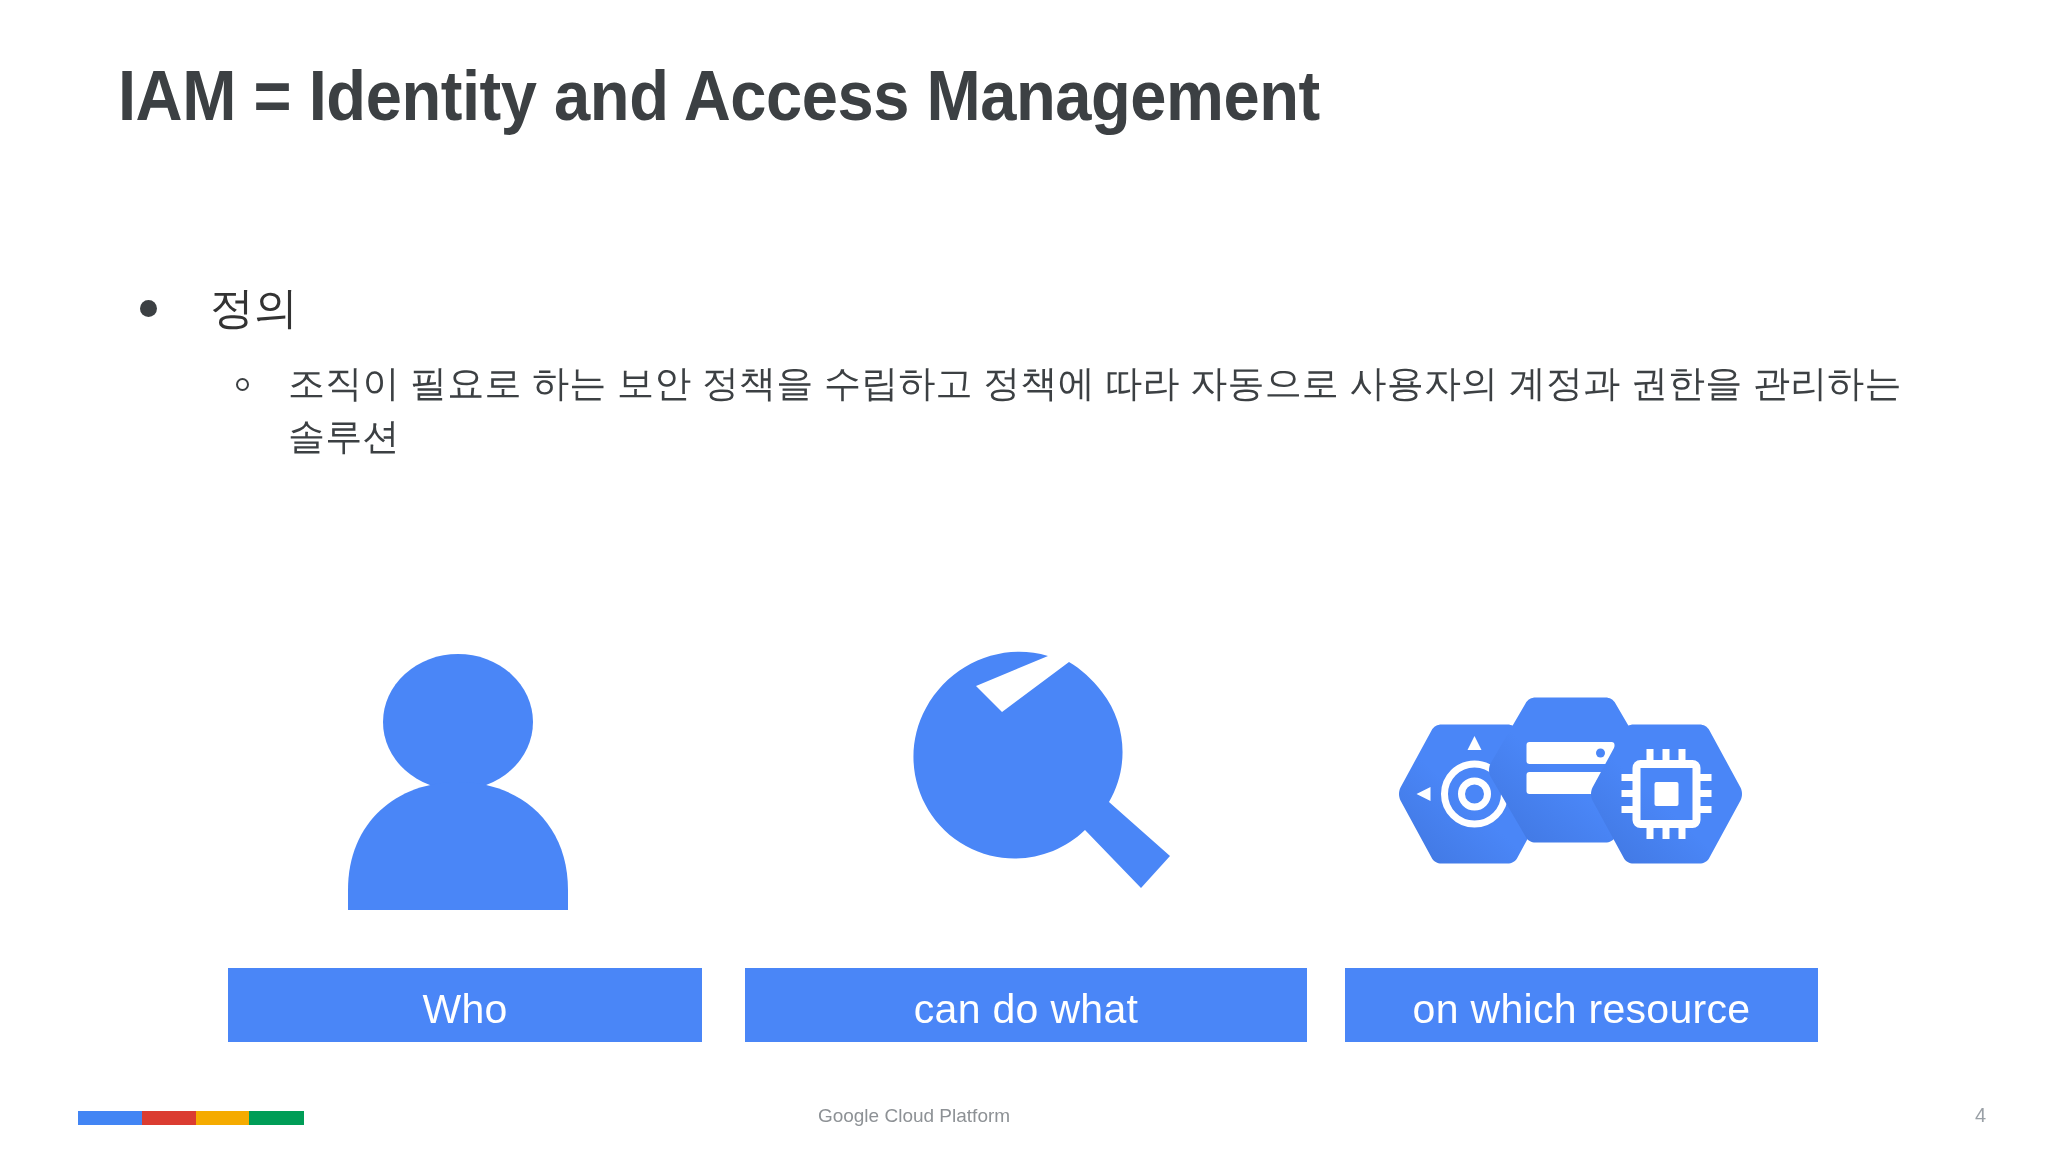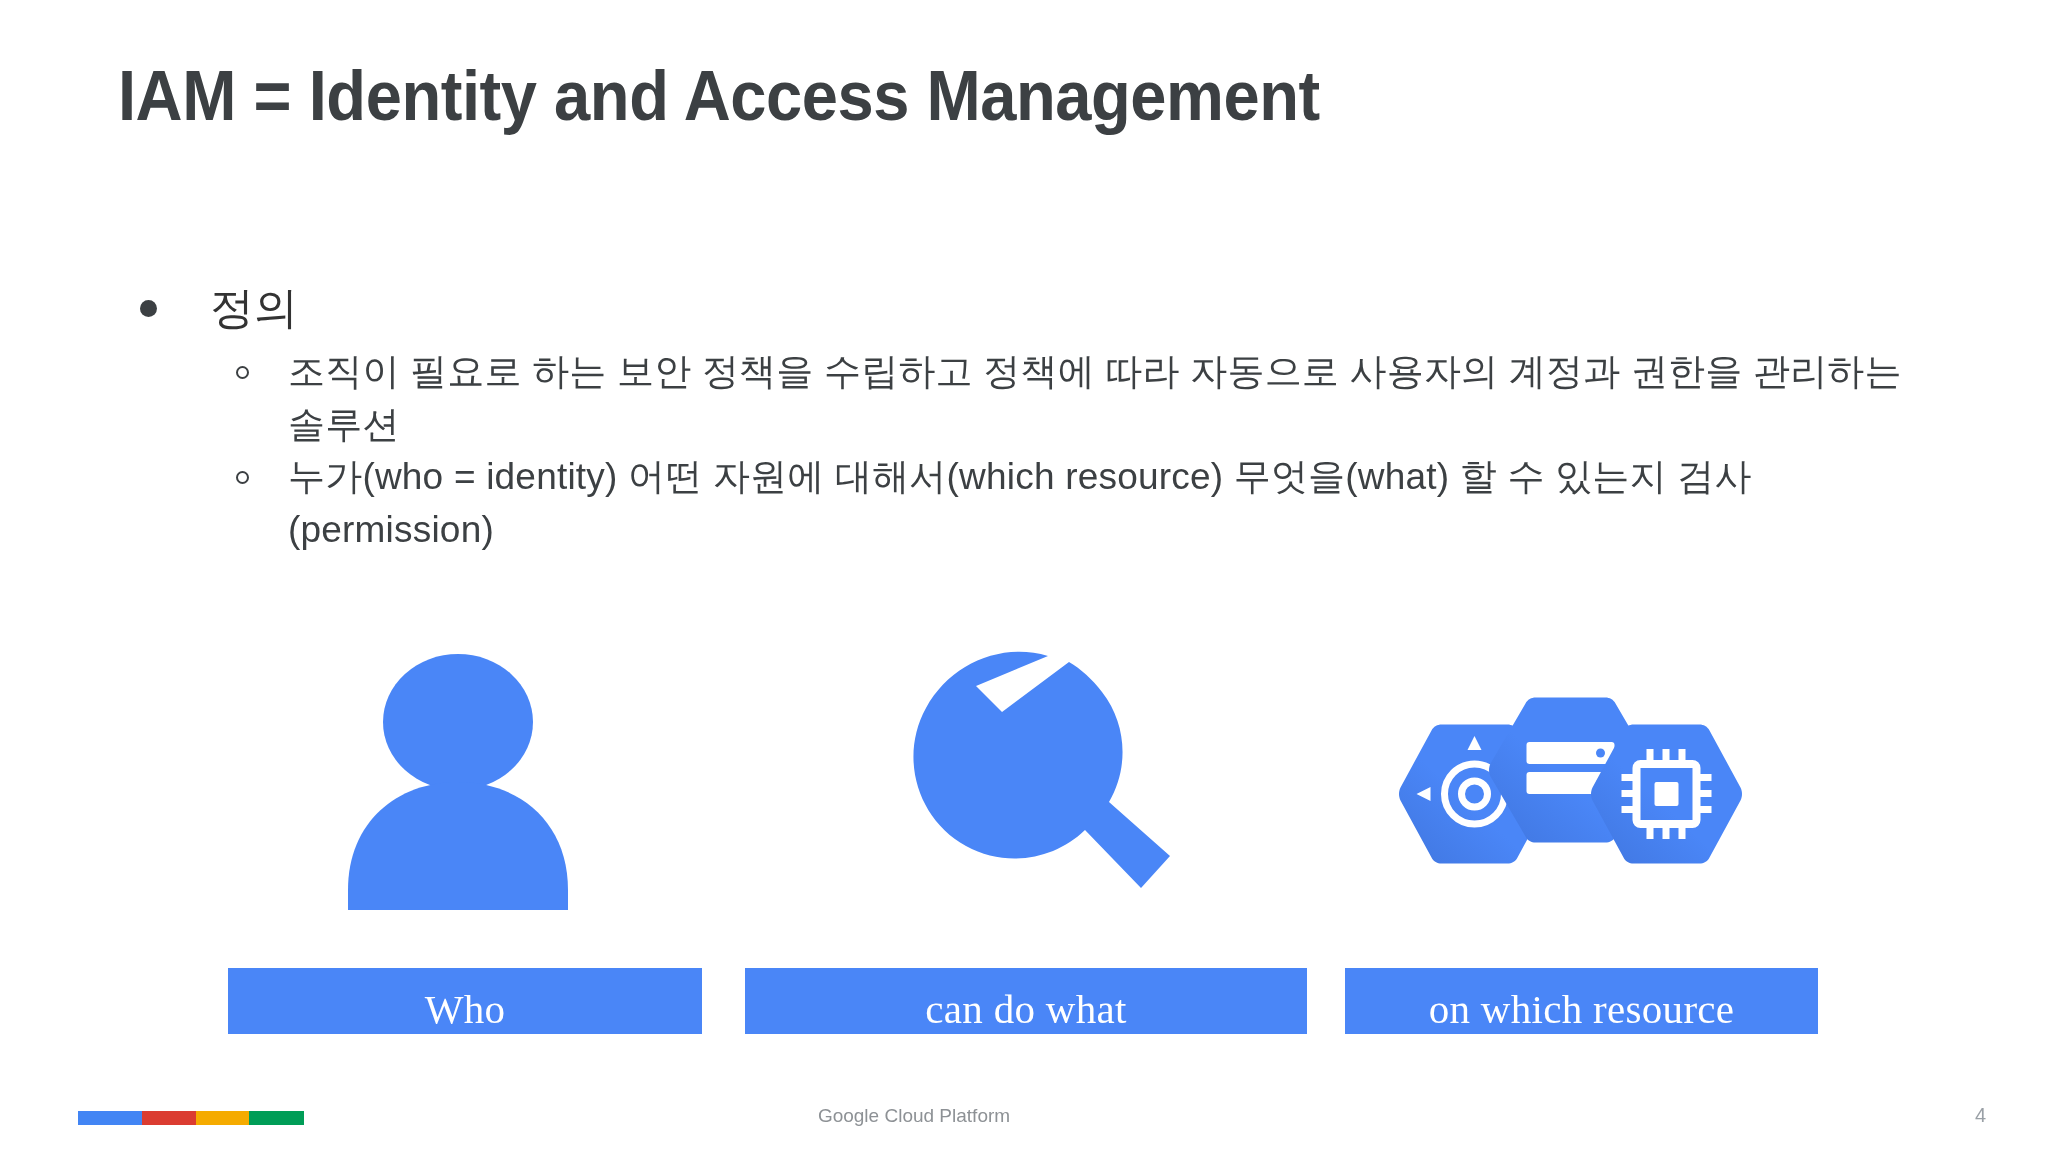--- a/index.html
+++ b/index.html
@@ -41,21 +41,21 @@
     width: 1830px;
     color: #3c4043;
   }
 
   .bullet-l1 {
     position: relative;
     padding-left: 92px;
     font-size: 44px;
     line-height: 1.28;
     color: #333333;
-    margin-bottom: 10px;
+    margin-bottom: 22px;
   }
   .bullet-l1 > .marker {
     position: absolute;
     left: 22px;
     top: 20px;
     width: 17px;
     height: 17px;
     border-radius: 50%;
     background: #3c4043;
   }
@@ -101,27 +101,27 @@
   #label-row {
     position: absolute;
     top: 968px;
     left: 0;
     width: 2048px;
     height: 82px;
   }
   .label-box {
     position: absolute;
     top: 0;
-    height: 66px;
+    height: 74px;
     background: #4a86f7;
     color: #ffffff;
     font-size: 41px;
     line-height: 82px;
     text-align: center;
-    font-family: Liberation Serif, serif;
+    font-family: Liberation Sans, sans-serif;
     letter-spacing: 0.3px;
   }
   #label-who      { left: 228px;  width: 474px; }
   #label-what     { left: 745px;  width: 562px; }
   #label-resource { left: 1345px; width: 473px; }
 
   
   #footer-bar {
     position: absolute;
     left: 78px;
@@ -166,24 +166,20 @@
   <div class="bullet-l1">
     <span class="marker"></span>
     <span>정의</span>
   </div>
 
   <div class="bullet-l2">
     <span class="marker"></span>
     <span>조직이 필요로 하는 보안 정책을 수립하고 정책에 따라 자동으로 사용자의 계정과 권한을 관리하는 솔루션</span>
   </div>
 
-  <div class="bullet-l2">
-    <span class="marker"></span>
-    <span>누가(who = identity) 어떤 자원에 대해서(which resource) 무엇을(what) 할 수  있는지 검사 (permission)</span>
-  </div>
 
 </div>
 
 <div id="icon-row">
 
   <div class="icon-cell" id="icon-person">
     <svg width="240" height="260" viewBox="0 0 240 260" aria-hidden="true">
       <ellipse cx="120" cy="72" rx="75" ry="68" fill="#4a86f7"></ellipse>
       <path d="M10 260 L10 240 C10 172 59 132 120 132 C181 132 230 172 230 240 L230 260 Z" fill="#4a86f7"></path>
     </svg>

